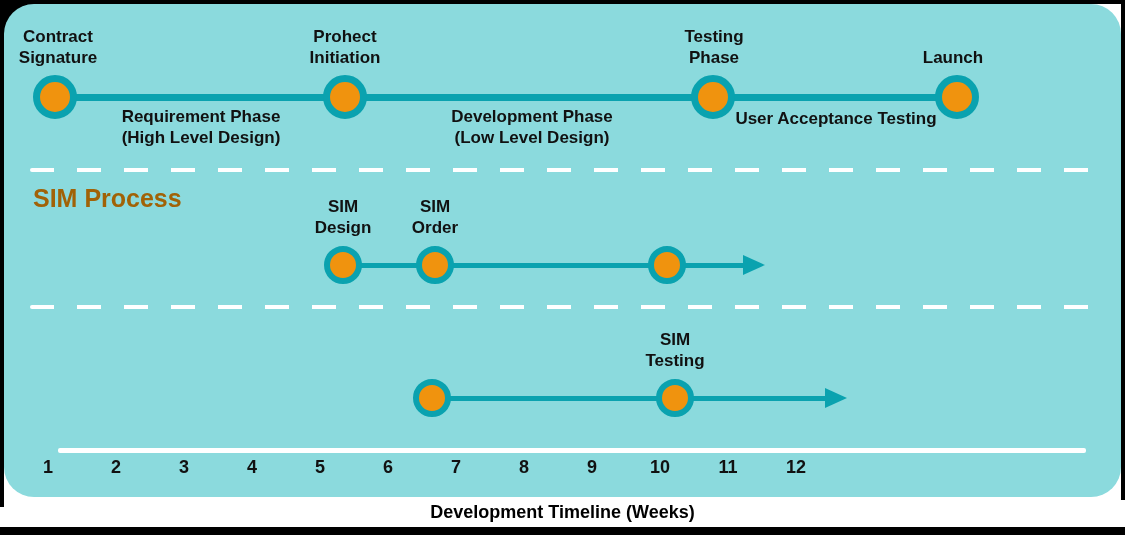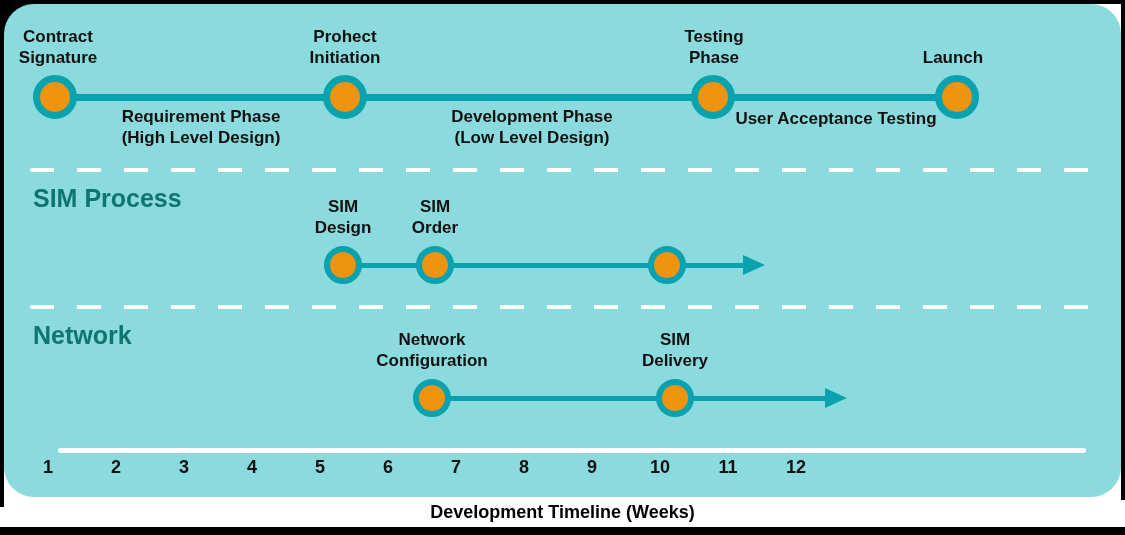--- a/index.html
+++ b/index.html
@@ -51,21 +51,21 @@
   .node-sm{width:26px;height:26px;border:6px solid #0aa2af;}
 
   
   .dash-sep{
     position:absolute;left:30px;width:1066px;height:4px;z-index:2;border-radius:2px;
     background:repeating-linear-gradient(to right,#ffffff 0px,#ffffff 24px,transparent 24px,transparent 47px);
   }
   .sep1{top:168px;} .sep2{top:305px;}
 
   .section-title{
-    position:absolute;left:33px;color:#0f766e;font-weight:bold;font-size:25px;z-index:3;
+    position:absolute;left:33px;color:#a16207;font-weight:bold;font-size:25px;z-index:3;
   }
 
   
   .axis-line{position:absolute;left:58px;top:448px;width:1028px;height:5px;background:#ffffff;z-index:2;border-radius:2px;}
   .week{
     position:absolute;top:457px;width:40px;text-align:center;color:#111;
     font-weight:bold;font-size:18px;z-index:3;
   }
   .caption{
     position:absolute;left:0;top:502px;width:1125px;text-align:center;
@@ -104,30 +104,28 @@
   <div class="tl-line row2-line"></div>
   <div class="arrowhead row2-arrow"></div>
 
   <div class="node node-sm" style="left:324px;top:246px;"></div>
   <div class="node node-sm" style="left:416px;top:246px;"></div>
   <div class="node node-sm" style="left:648px;top:246px;"></div>
 
   <div class="lbl anchor-bottom" style="left:343px;top:196px;width:80px;">SIM Design</div>
   <div class="lbl anchor-bottom" style="left:435px;top:196px;width:80px;">SIM Order</div>
 
-  <div class="section-title" style="top:321px;">Network</div>
 
   <div class="tl-line row3-line"></div>
   <div class="arrowhead row3-arrow"></div>
 
   <div class="node node-sm" style="left:413px;top:379px;"></div>
   <div class="node node-sm" style="left:656px;top:379px;"></div>
 
-  <div class="lbl anchor-bottom" style="left:432px;top:329px;width:130px;">Network Configuration</div>
-  <div class="lbl anchor-bottom" style="left:675px;top:329px;width:80px;">SIM Delivery</div>
+  <div class="lbl anchor-bottom" style="left:675px;top:329px;width:80px;">SIM Testing</div>
 
   <div class="axis-line"></div>
 
   <span class="week" style="left:28px;">1</span>
   <span class="week" style="left:96px;">2</span>
   <span class="week" style="left:164px;">3</span>
   <span class="week" style="left:232px;">4</span>
   <span class="week" style="left:300px;">5</span>
   <span class="week" style="left:368px;">6</span>
   <span class="week" style="left:436px;">7</span>

